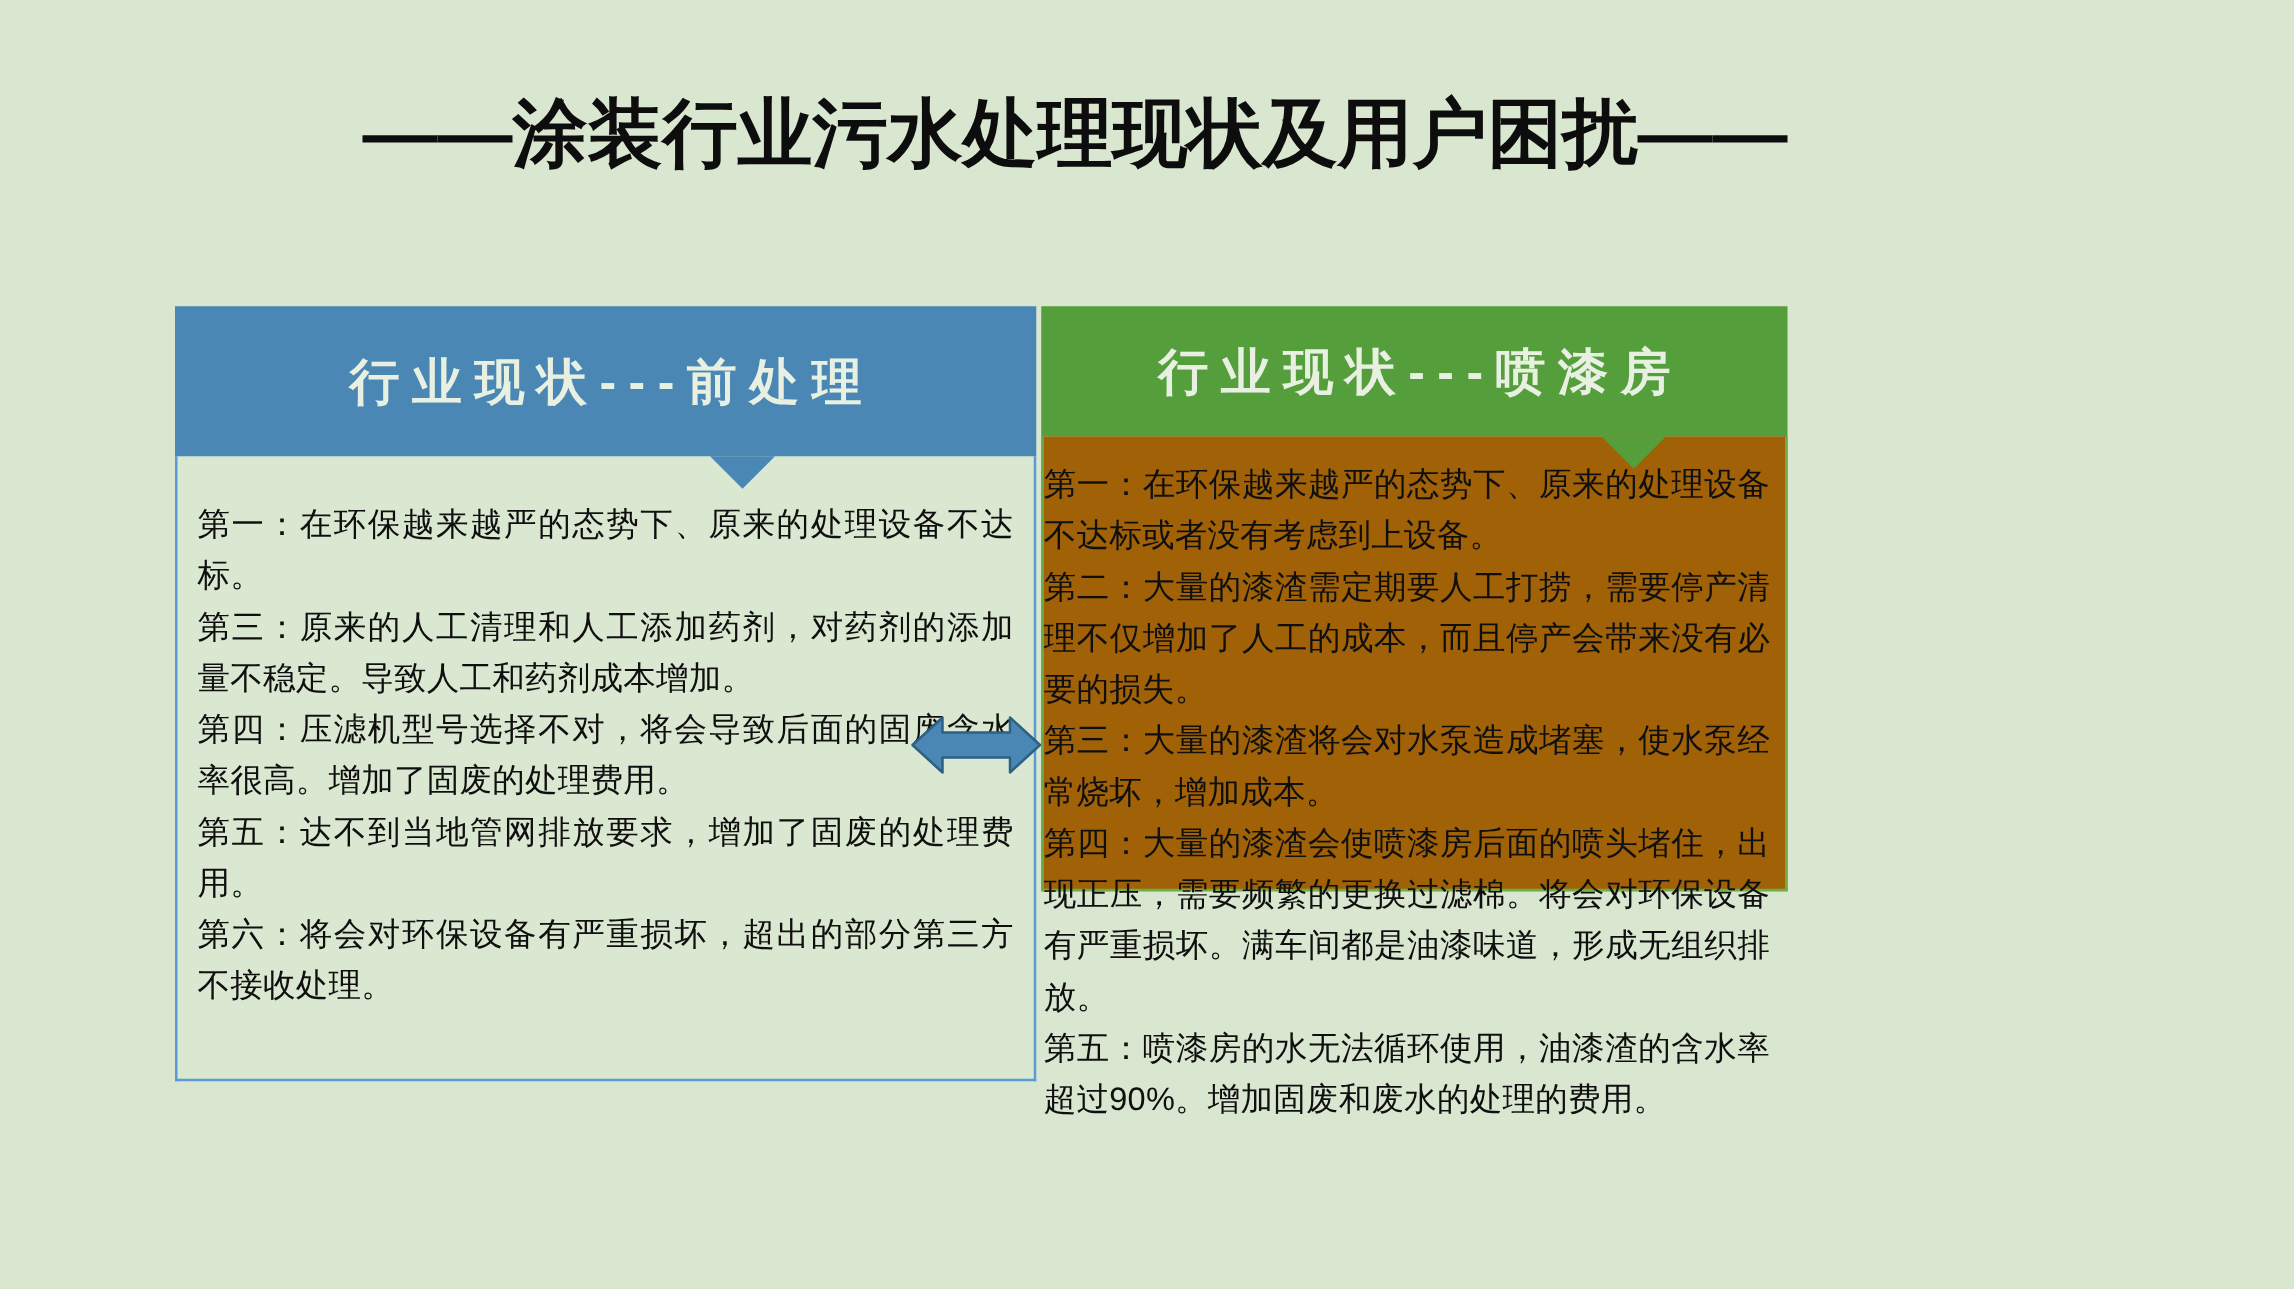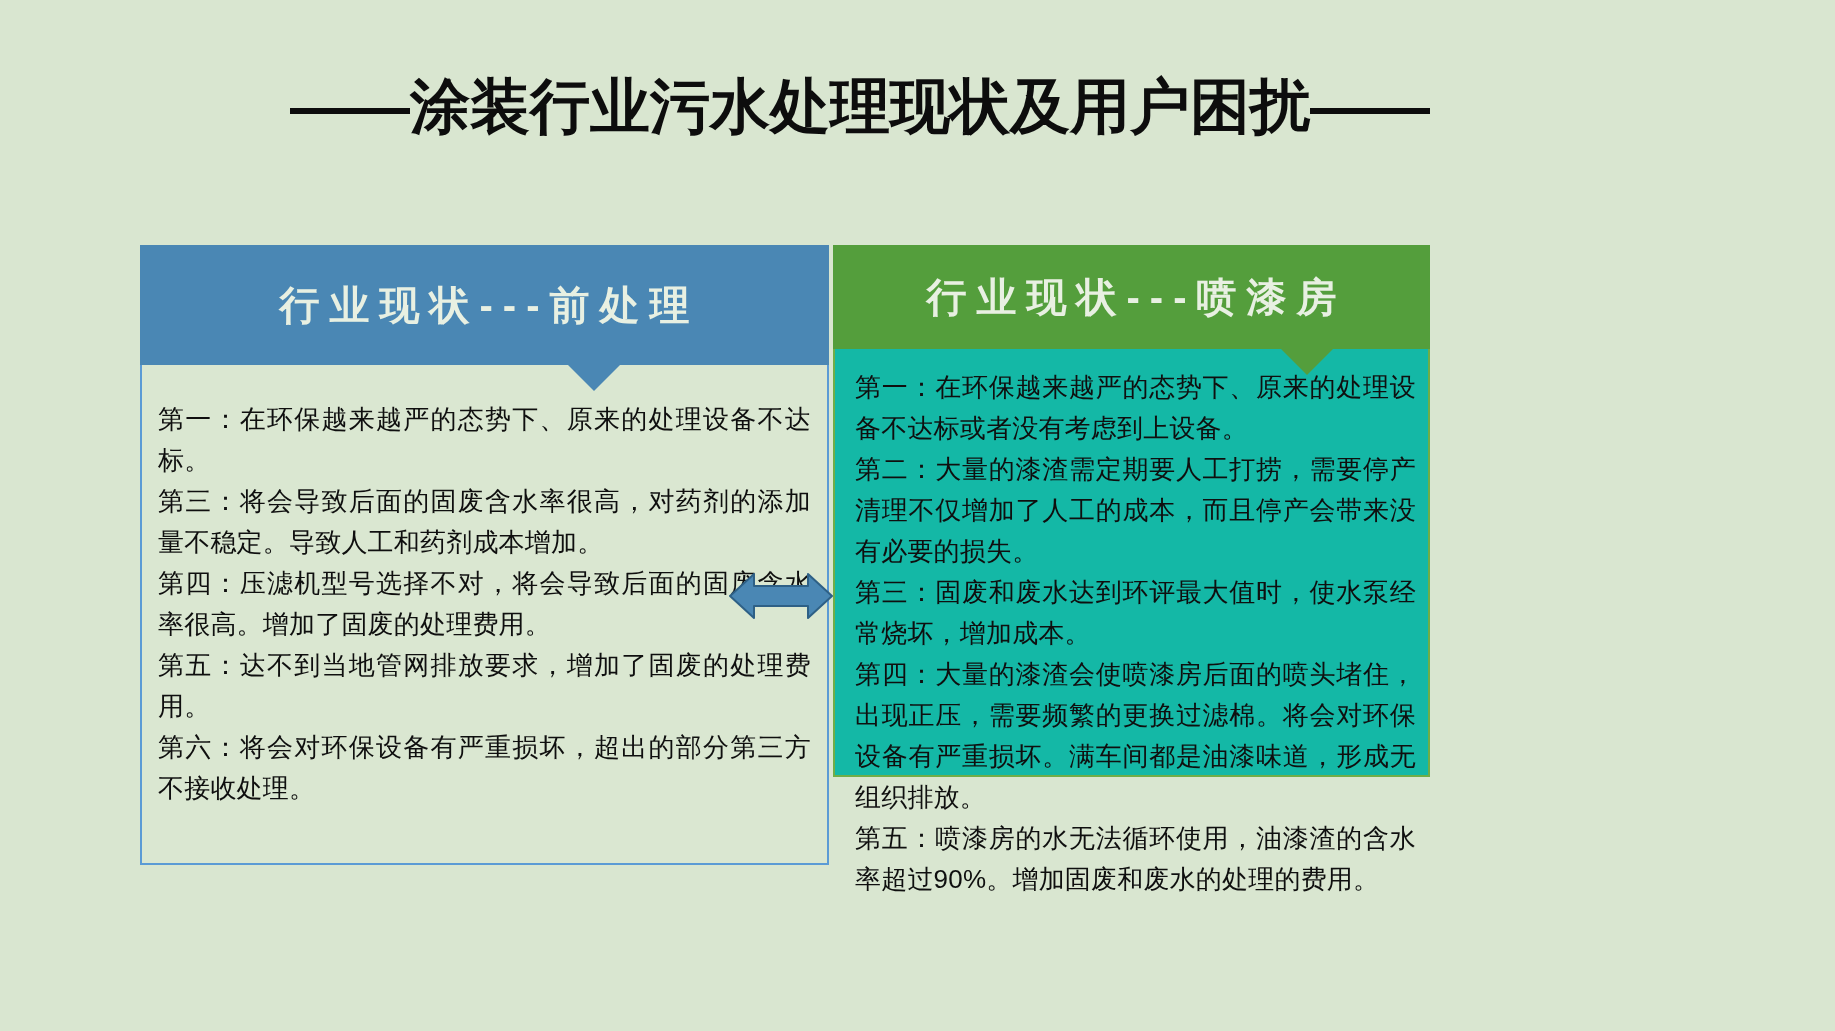--- a/index.html
+++ b/index.html
@@ -111,25 +111,25 @@
   }
   #panel-right .panel-header {
     height: 104px;
     background: #549e3c;
   }
   #panel-right .header-notch {
     left: 448px;
     border-top: 26px solid #549e3c;
   }
   #panel-right .panel-body {
-    height: 428px;
+    height: 364px;
     border: 2px solid #70ad47;
     border-top: none;
-    background: #14b8a6;
-    padding: 18px 12px 8px 20px;
+    background: #a16207;
+    padding: 18px 12px 8px 0;
   }
 
   
   .connector {
     position: absolute;
     left: 728px;
     top: 565px;
     width: 106px;
     height: 62px;
   }
@@ -142,38 +142,38 @@
   <span class="title-text">——涂装行业污水处理现状及用户困扰——</span>
 </div>
 
 <div class="panel" id="panel-left">
   <div class="panel-header">
     <span class="panel-header-text">行业现状---前处理</span>
     <span class="header-notch"></span>
   </div>
   <div class="panel-body">
     <p>第一：在环保越来越严的态势下、原来的处理设备不达标。</p>
-    <p>第三：将会导致后面的固废含水率很高，对药剂的添加量不稳定。导致人工和药剂成本增加。</p>
+    <p>第三：原来的人工清理和人工添加药剂，对药剂的添加量不稳定。导致人工和药剂成本增加。</p>
     <p>第四：压滤机型号选择不对，将会导致后面的固废含水率很高。增加了固废的处理费用。</p>
     <p>第五：达不到当地管网排放要求，增加了固废的处理费用。</p>
     <p>第六：将会对环保设备有严重损坏，超出的部分第三方不接收处理。</p>
   </div>
 </div>
 
 <div class="connector">
   <svg width="106" height="62" viewBox="0 0 106 62" xmlns="http://www.w3.org/2000/svg">
     <polygon points="2,31 26,9 26,21 80,21 80,9 104,31 80,53 80,41 26,41 26,53" fill="#4a87b4" stroke="#2e6086" stroke-width="2" stroke-linejoin="round"></polygon>
   </svg>
 </div>
 
 <div class="panel" id="panel-right">
   <div class="panel-header">
     <span class="panel-header-text">行业现状---喷漆房</span>
     <span class="header-notch"></span>
   </div>
   <div class="panel-body">
     <p>第一：在环保越来越严的态势下、原来的处理设备不达标或者没有考虑到上设备。</p>
     <p>第二：大量的漆渣需定期要人工打捞，需要停产清理不仅增加了人工的成本，而且停产会带来没有必要的损失。</p>
-    <p>第三：固废和废水达到环评最大值时，使水泵经常烧坏，增加成本。</p>
+    <p>第三：大量的漆渣将会对水泵造成堵塞，使水泵经常烧坏，增加成本。</p>
     <p>第四：大量的漆渣会使喷漆房后面的喷头堵住，出现正压，需要频繁的更换过滤棉。将会对环保设备有严重损坏。满车间都是油漆味道，形成无组织排放。</p>
     <p>第五：喷漆房的水无法循环使用，油漆渣的含水率超过90%。增加固废和废水的处理的费用。</p>
   </div>
 </div>
 
 </body></html>

